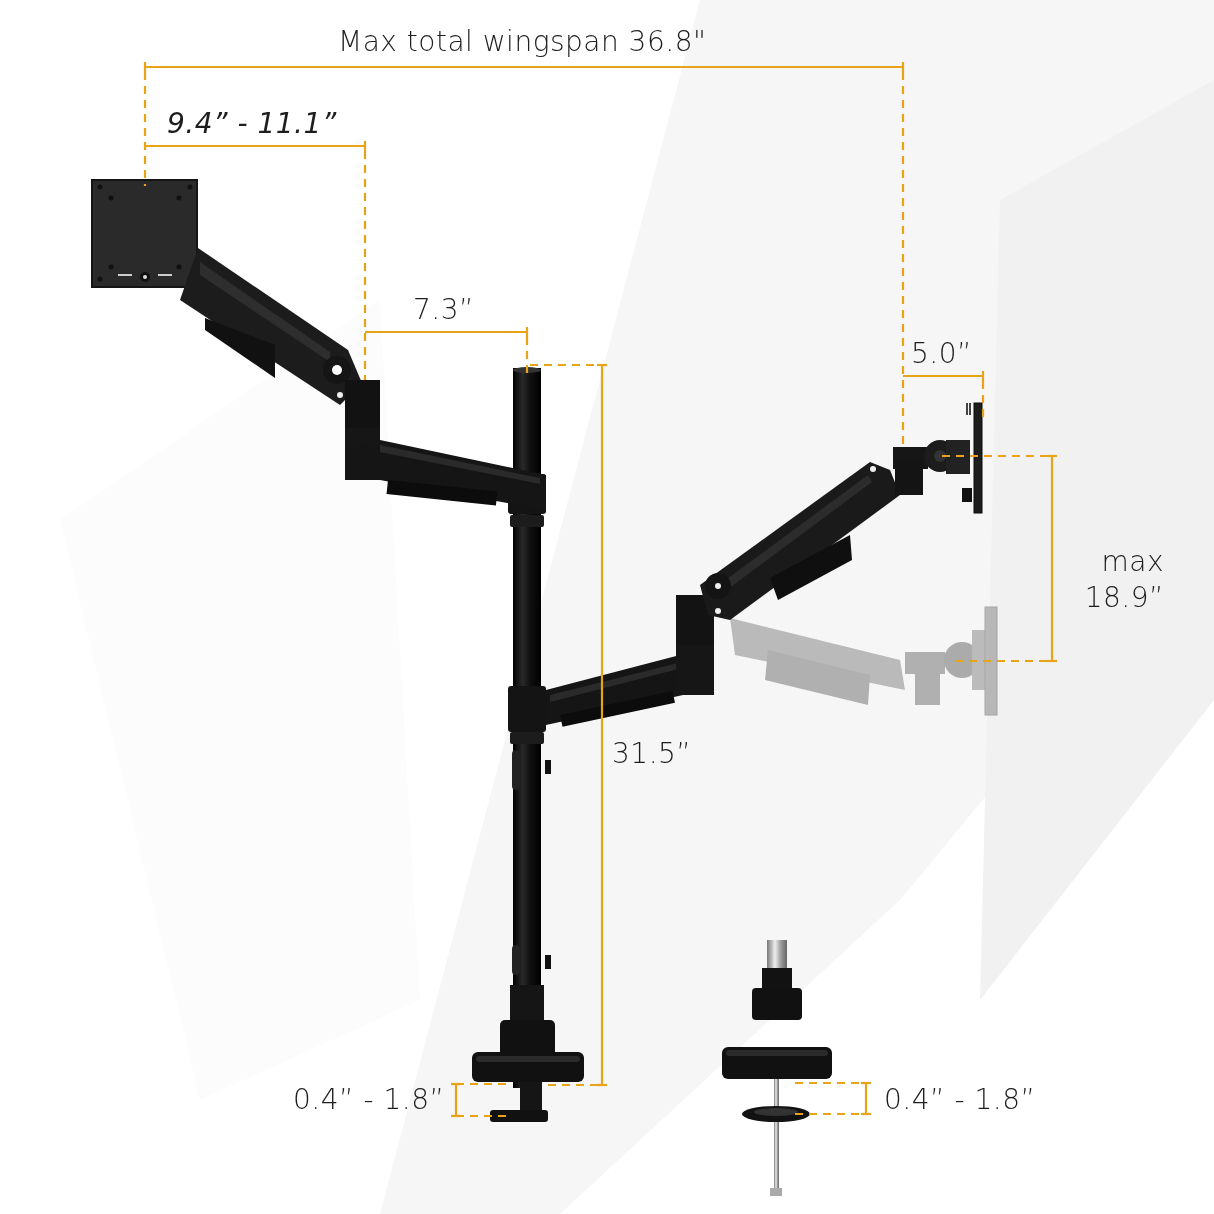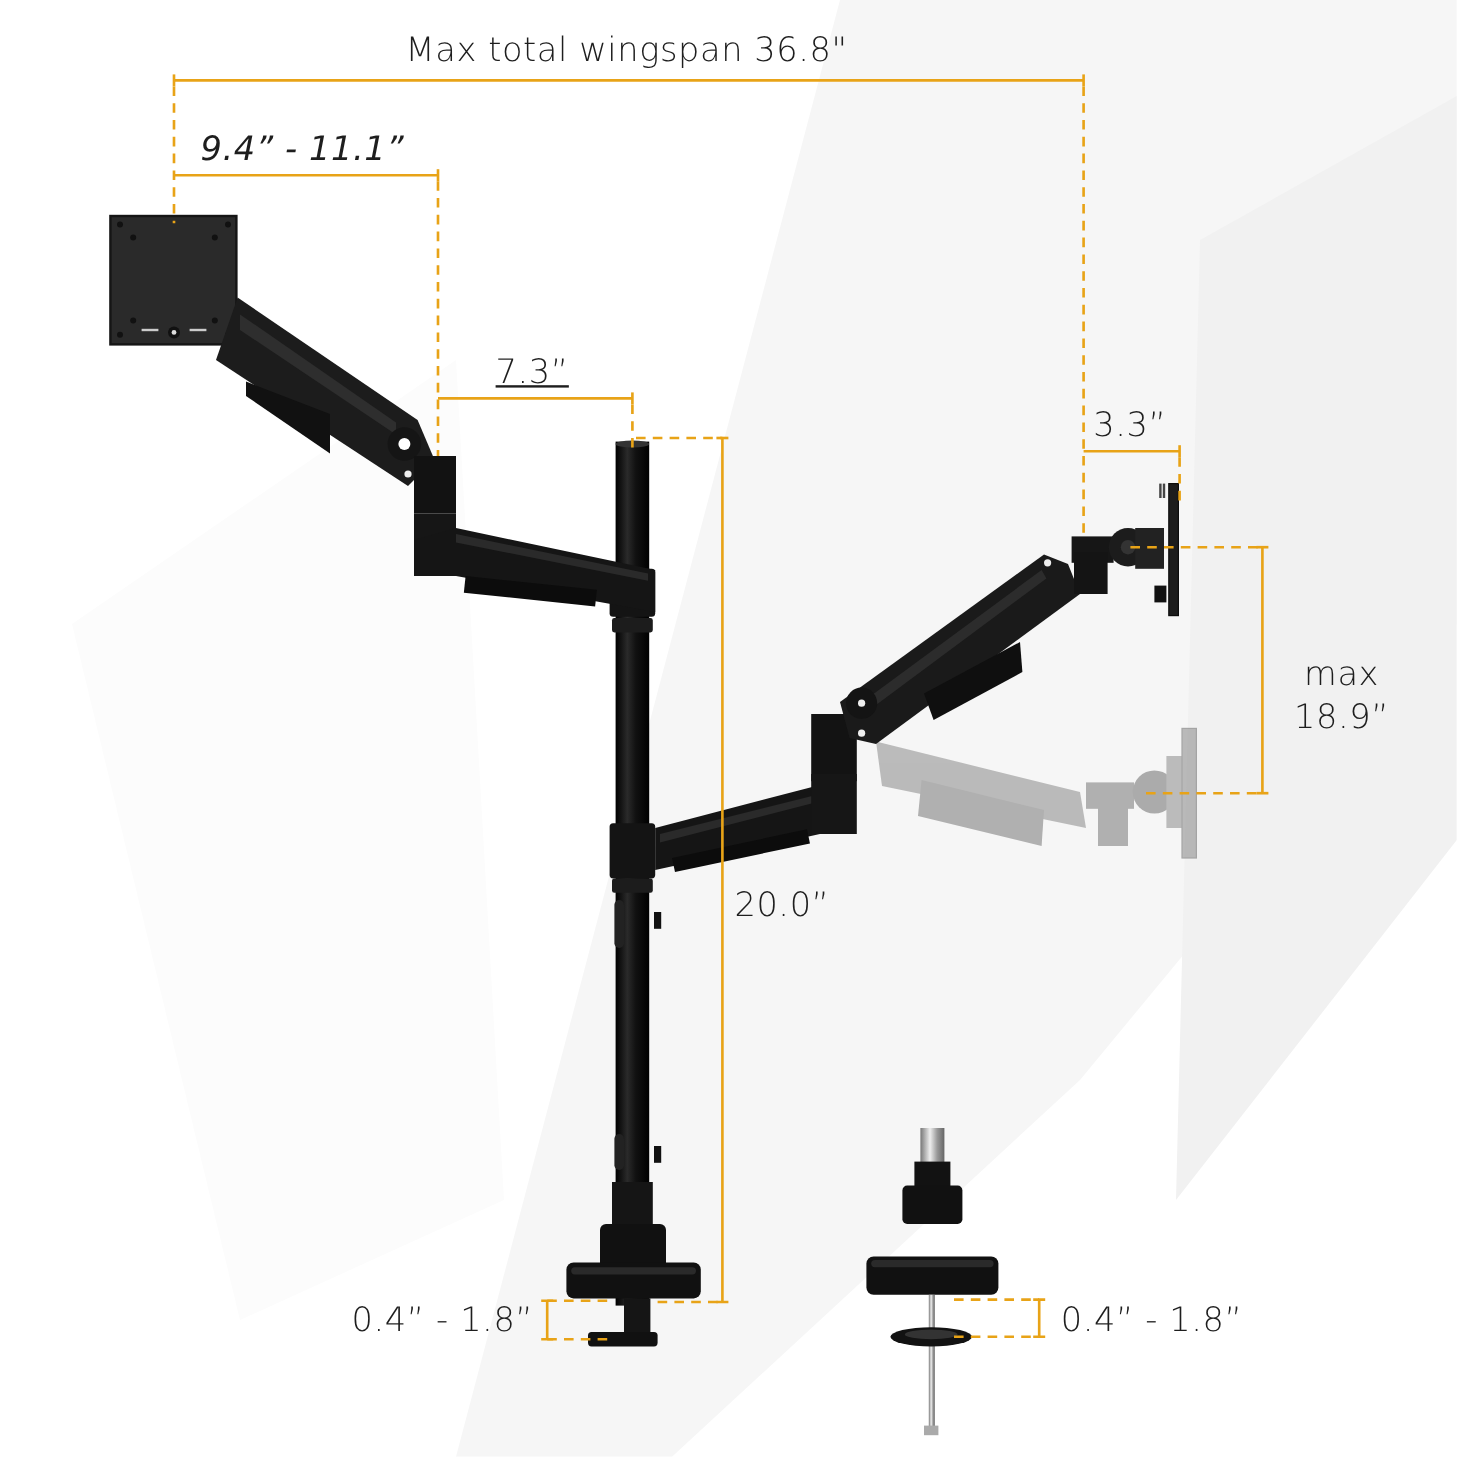--- a/index.html
+++ b/index.html
@@ -13,21 +13,21 @@
   svg.art { position: absolute; left: 0; top: 0; }
   .label {
     position: absolute;
     color: #1e1e1e;
     font-size: 28px;
     font-weight: 300;
     letter-spacing: 0.5px;
     white-space: nowrap;
     line-height: 1;
   }
-  .label.center { text-align: center; }
+  .label.center { text-align: right; }
 </style>
 </head>
 <body>
 
 <div class="stage">
 
   <svg class="art" width="1214" height="1214" viewBox="0 0 1214 1214">
     <defs>
       <linearGradient id="bgshade" x1="0" y1="0" x2="1" y2="1">
         <stop offset="0" stop-color="#ffffff"></stop>
@@ -208,20 +208,20 @@
       <line x1="866" y1="1083" x2="866" y2="1114"></line>
       <line x1="861" y1="1083" x2="871" y2="1083"></line>
       <line x1="861" y1="1114" x2="871" y2="1114"></line>
       <line x1="795" y1="1083" x2="866" y2="1083" stroke-dasharray="8,6"></line>
       <line x1="795" y1="1114" x2="866" y2="1114" stroke-dasharray="8,6"></line>
     </g>
   </svg>
 
   <div class="label" style="left:338px; top:28px;">Max total wingspan 36.8"</div>
   <div class="label" style="left:167px; top:110px;font-style:italic;">9.4” - 11.1”</div>
-  <div class="label" style="left:413px; top:296px;text-decoration:underline;">7.3”</div>
-  <div class="label" style="left:911px; top:340px;">3.3”</div>
+  <div class="label" style="left:413px; top:296px;">7.3”</div>
+  <div class="label" style="left:911px; top:340px;">5.0”</div>
   <div class="label center" style="left:1072px; top:548px; width:92px;">max</div>
   <div class="label center" style="left:1072px; top:584px; width:92px;">18.9”</div>
-  <div class="label" style="left:612px; top:740px;">20.0”</div>
+  <div class="label" style="left:612px; top:740px;">31.5”</div>
   <div class="label" style="left:293px; top:1086px;">0.4” - 1.8”</div>
   <div class="label" style="left:884px; top:1086px;">0.4” - 1.8”</div>
 </div>
 
 </body></html>

